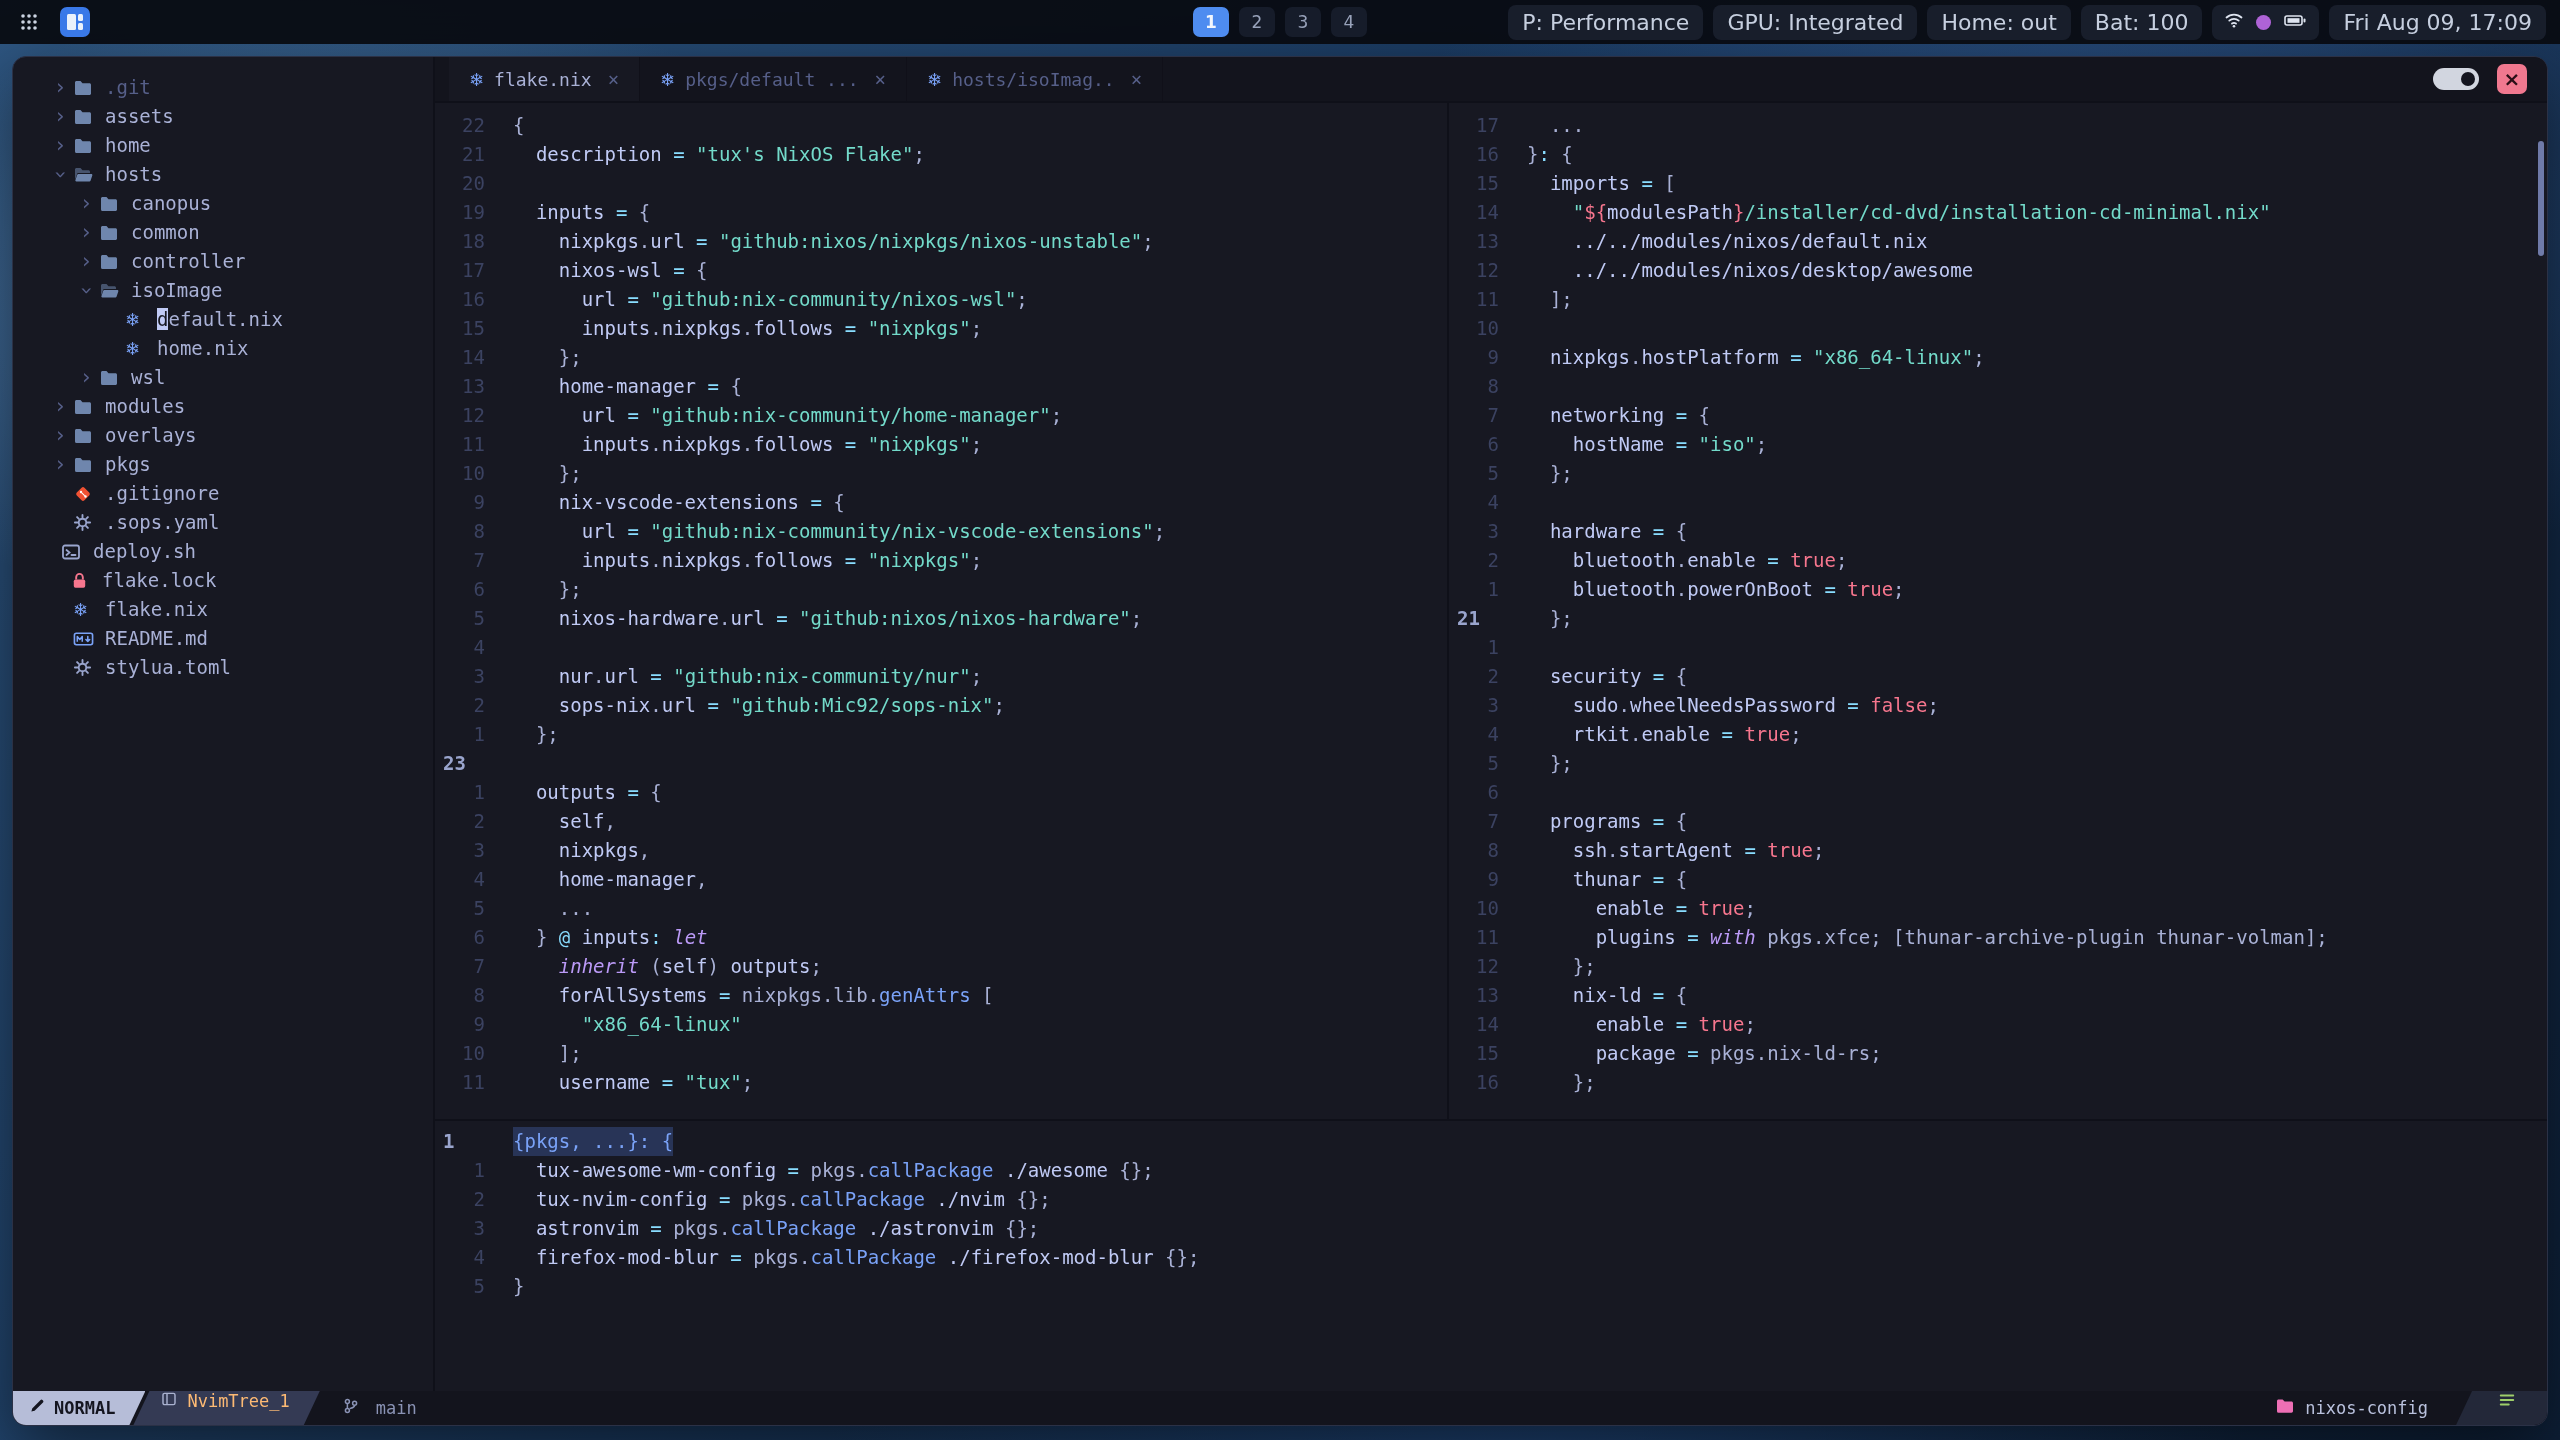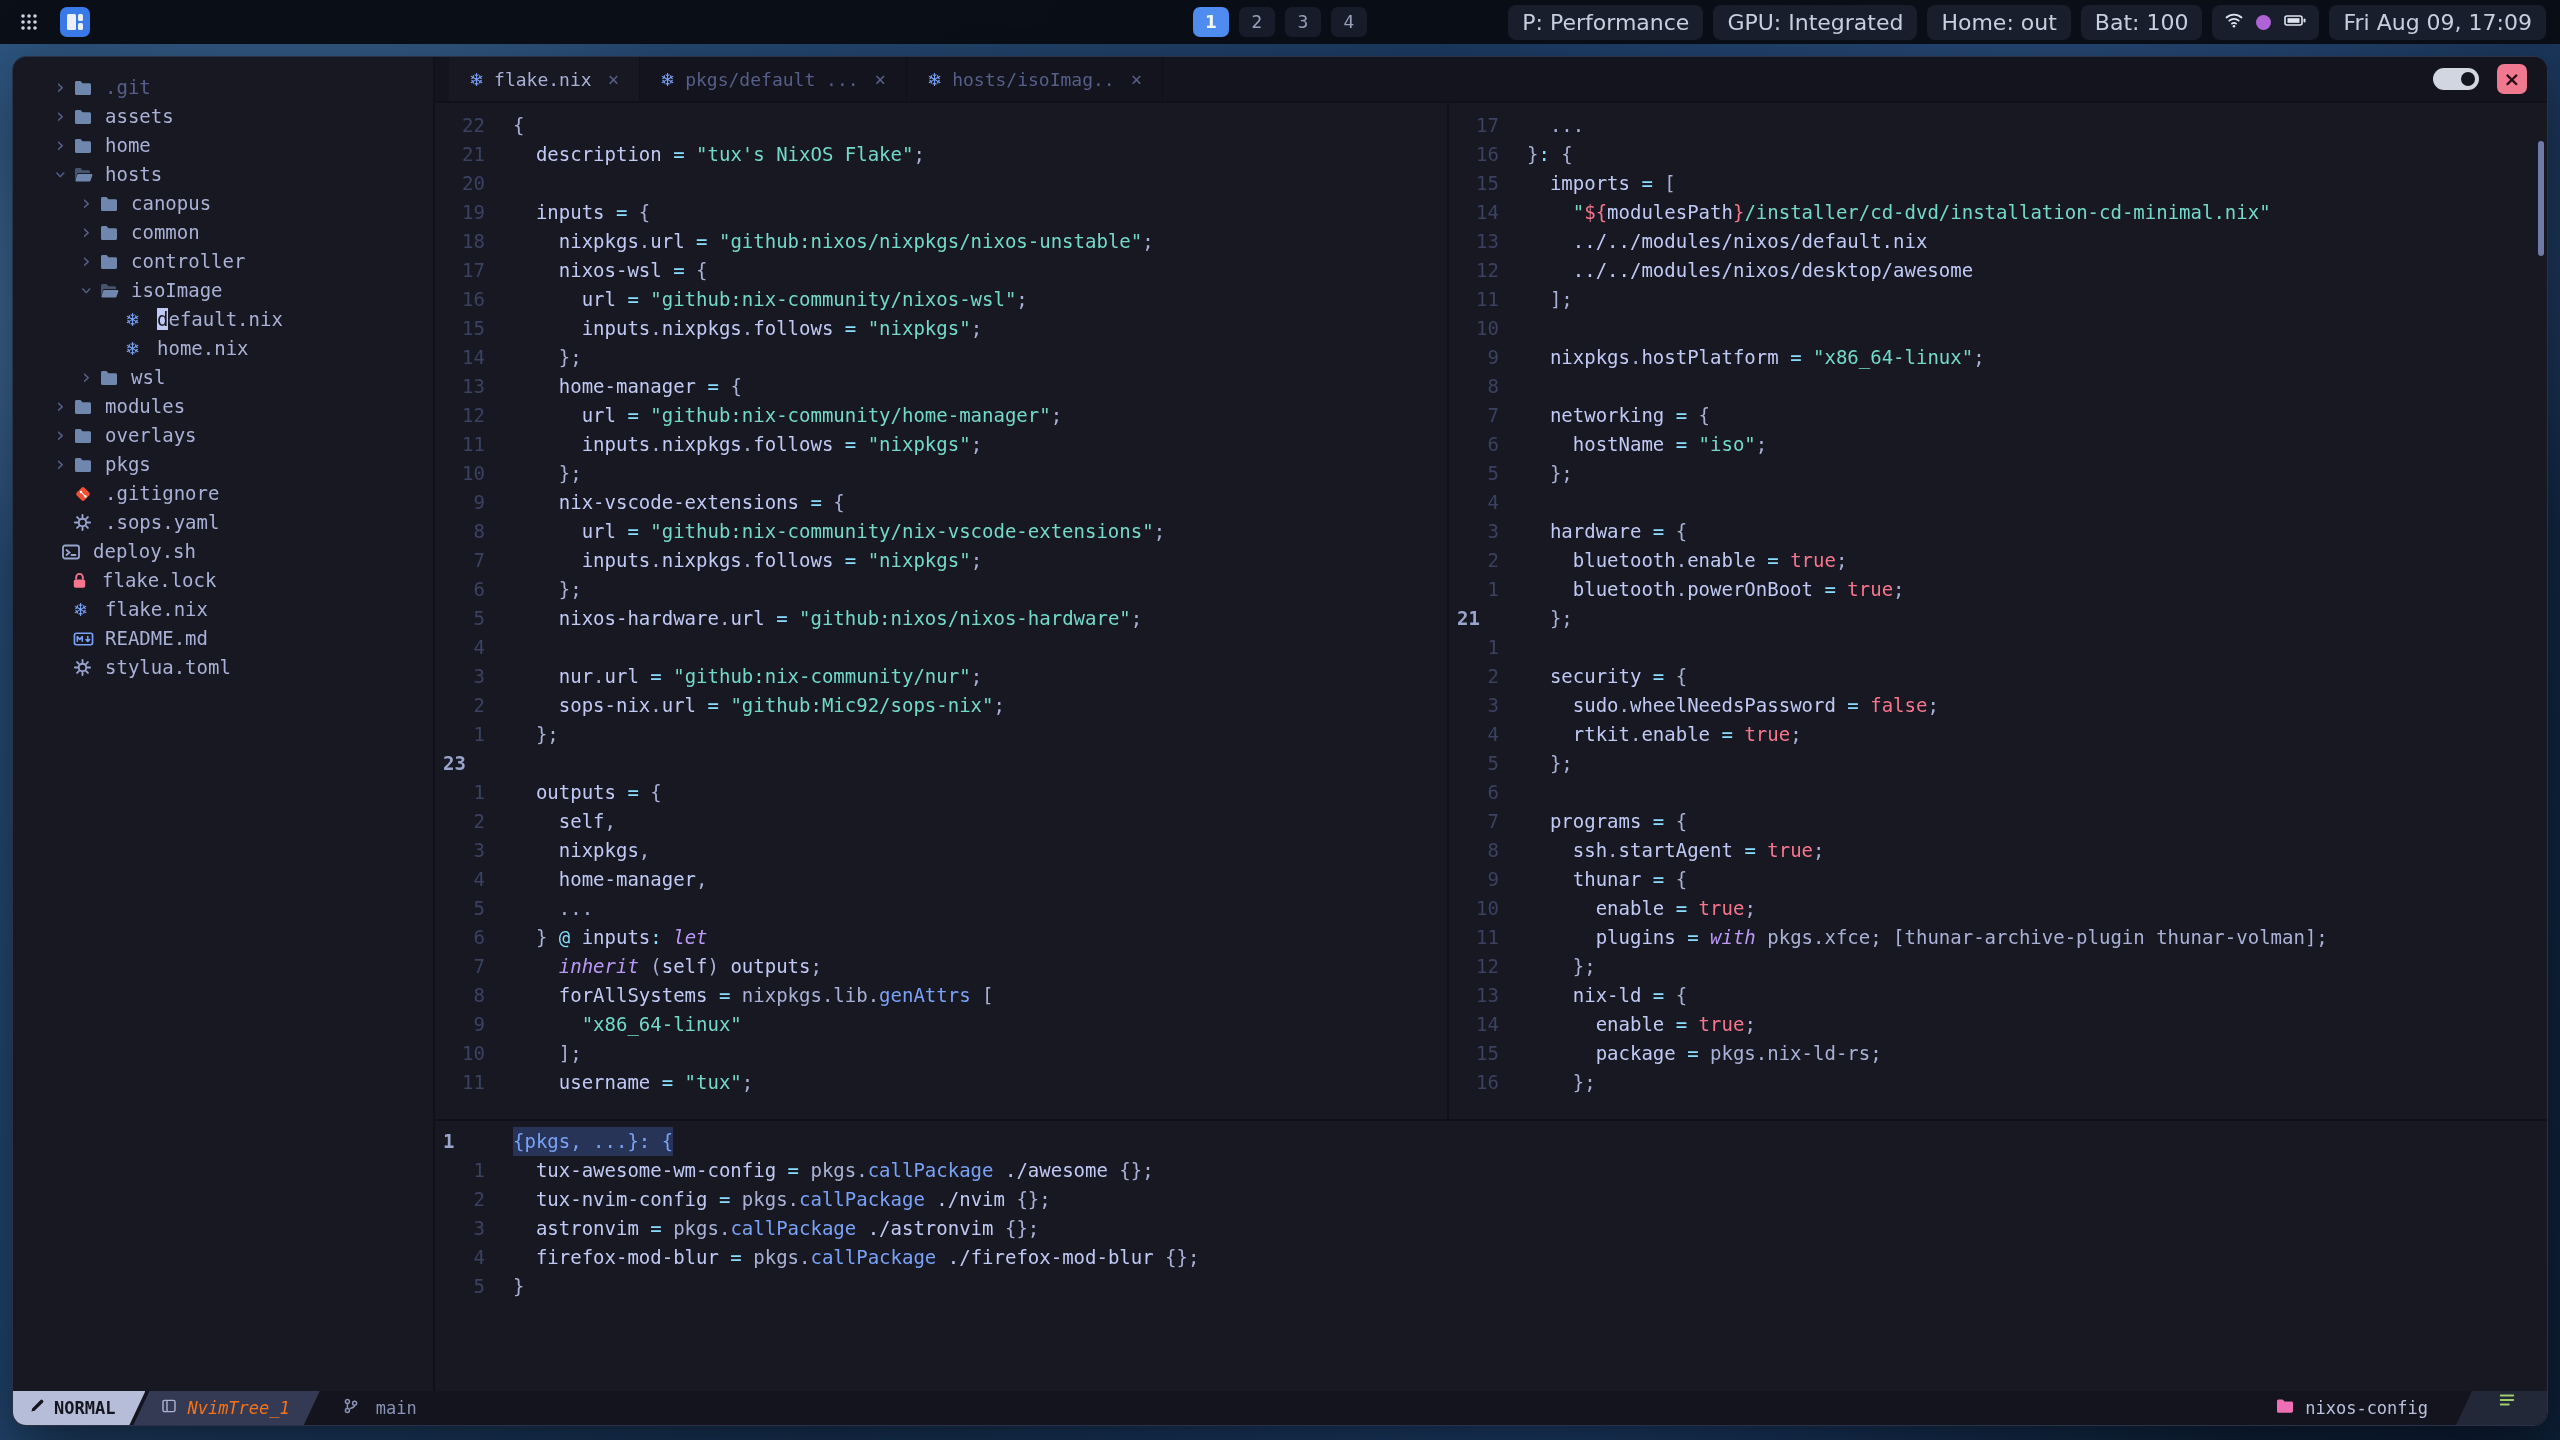--- a/index.html
+++ b/index.html
@@ -82,23 +82,23 @@
   .tk-pa { color:var(--func); }
 
   .vscroll { position:absolute; right:3px; top:38px; width:6px; height:115px; border-radius:3px; background:#6f7aa8; }
 
   
   .statusline { height:34px; flex:none; background:var(--bg_dark); display:flex; align-items:center;
     font:17px "DejaVu Sans Mono","DejaVu Sans",monospace; color:#8a93b5; }
   .seg-mode { height:100%; background:#b6bdd8; color:#14151f; font-weight:bold;
     display:flex; align-items:center; gap:9px; padding:0 30px 0 16px;
     clip-path:polygon(0 0, 100% 0, calc(100% - 16px) 100%, 0 100%); }
-  .seg-buf { height:100%; background:#343a54; color:#f97316; display:flex; align-items:center; gap:10px;
+  .seg-buf { height:100%; background:#343a54; color:#fdba74; display:flex; gap:10px;
     padding:0 30px 0 28px; margin-left:-12px;
-    clip-path:polygon(16px 0, 100% 0, calc(100% - 16px) 100%, 0 100%);font-style:italic; }
+    clip-path:polygon(16px 0, 100% 0, calc(100% - 16px) 100%, 0 100%); }
   .branch { display:flex; align-items:center; gap:16px; margin-left:22px; }
   .sl-right { margin-left:auto; display:flex; align-items:center; height:100%; }
   .proj { display:flex; align-items:center; gap:10px; color:#b9c1dd; padding-right:28px; }
   .scroll-seg { height:100%; background:#232839; display:flex; align-items:center; gap:10px;
     padding:0 20px 0 30px; clip-path:polygon(16px 0, 100% 0, 100% 100%, 0 100%); color:#9aa5ce;flex-direction:column; }
   .glyph { font-family:"DejaVu Sans",sans-serif; }
 </style>
 </head>
 <body>
 

